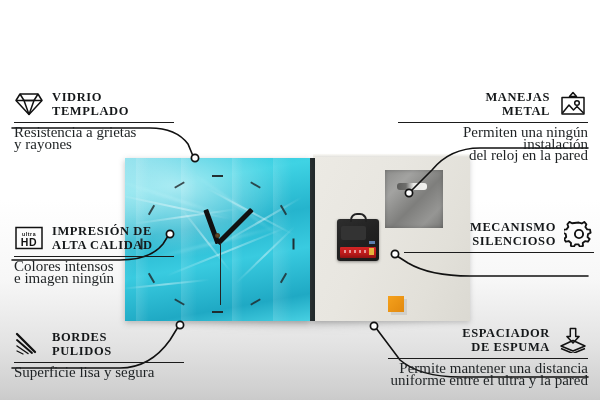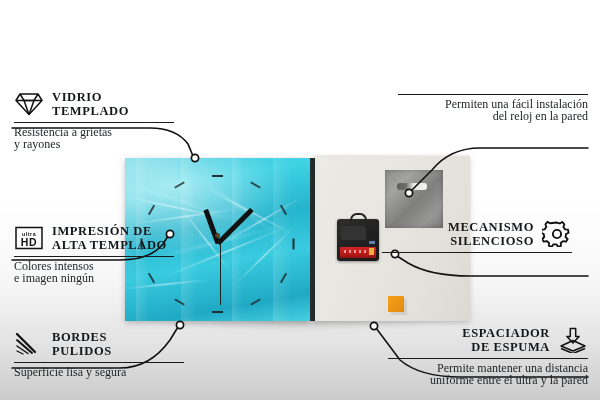--- a/index.html
+++ b/index.html
@@ -114,21 +114,21 @@
     font-weight:bold; letter-spacing:.6px; color:#15181a;
     font-size:12.5px; line-height:14px;
   }
   .feat.left .head { justify-content:flex-start; }
   .feat.right .head { justify-content:flex-end; }
   .feat .head .txt { white-space:pre-line; }
   .feat.left .head .txt { text-align:left; }
   .feat.right .head .txt { text-align:right; }
   .rule { height:1.3px; background:#1b1b1b; margin:4px 0 4px; }
   .feat .desc {
-    font-size:12px; line-height:11.5px; color:#1e2224; white-space:pre-line;
+    font-size:15px; line-height:11.5px; color:#1e2224; white-space:pre-line;
   }
   .feat.right .desc { text-align:right; }
   .icon { flex:0 0 auto; display:block; }
 </style>
 </head>
 <body>
 
 <div id="stage">
 
   <div id="product">
@@ -230,21 +230,21 @@
   </div>
 
   <div class="feat left" style="left:14px; top:176px; width:160px;">
     <div class="head">
       <svg class="icon" width="30" height="26" viewBox="0 0 30 26">
         <rect x="2" y="2.5" width="26" height="21" fill="none" stroke="#111" stroke-width="1.5"></rect>
         <text x="15" y="11" font-family="Liberation Sans, sans-serif" font-size="5.2" text-anchor="middle" fill="#111">ultra</text>
         <text x="15" y="20.5" font-family="Liberation Sans, sans-serif" font-size="10.5" font-weight="bold" text-anchor="middle" fill="#111">HD</text>
       </svg>
       <span class="txt">IMPRESIÓN DE
-ALTA TEMPLADO</span>
+ALTA CALIDAD</span>
     </div>
     <div class="rule"></div>
     <div class="desc">Colores intensos
 e imagen ningún</div>
   </div>
 
   <div class="feat left" style="left:14px; top:282px; width:170px;">
     <div class="head">
       <svg class="icon" width="30" height="26" viewBox="0 0 30 26">
         <g fill="none" stroke="#111" stroke-linecap="round">
@@ -255,26 +255,38 @@
         </g>
       </svg>
       <span class="txt">BORDES
 PULIDOS</span>
     </div>
     <div class="rule"></div>
     <div class="desc">Superficie lisa y segura</div>
   </div>
 
   <div class="feat right" style="right:12px; top:42px; width:190px;">
-    <div class="rule"></div>
-    <div class="desc">Permiten una fácil instalación
+    <div class="head">
+      <span class="txt">MANEJAS
+METAL</span>
+      <svg class="icon" width="30" height="26" viewBox="0 0 30 26">
+        <g fill="none" stroke="#111" stroke-width="1.5" stroke-linejoin="round">
+          <path d="M15,1.5 L11.5,5.5 H18.5 Z"></path>
+          <rect x="4" y="6.5" width="22" height="16.5"></rect>
+          <circle cx="19" cy="12" r="2.3"></circle>
+          <path d="M4.5,22 L11,14 L15.5,19 L19,15.5 L25.5,22"></path>
+        </g>
+      </svg>
+    </div>
+    <div class="rule"></div>
+    <div class="desc">Permiten una ningún instalación
 del reloj en la pared</div>
   </div>
 
-  <div class="feat right" style="right:28px; top:172px; width:190px;">
+  <div class="feat right" style="right:6px; top:172px; width:190px;">
     <div class="head">
       <span class="txt">MECANISMO
 SILENCIOSO</span>
       <svg class="icon" width="30" height="26" viewBox="0 0 30 26">
         <g fill="none" stroke="#111" stroke-width="1.9" stroke-linejoin="round">
           <path d="M15,2.2 l3.1,1.0 2.6,-1.6 2.2,2.5 -1.1,2.8 1.9,2.5 3.0,0.2 0.6,3.3 -2.7,1.4 -0.5,3.1 2.2,2.0 -1.8,2.8 -3.0,-0.6 -2.4,2.0 0.3,3.0 -3.2,0.9 -1.6,-2.6 -3.1,0 -1.7,2.6 -3.1,-1.0 0.2,-3.0 -2.4,-2.0 -3.0,0.7 -1.8,-2.8 2.2,-2.1 -0.5,-3.1 -2.7,-1.3 0.5,-3.3 3.0,-0.3 1.9,-2.5 -1.0,-2.8 2.2,-2.5 2.6,1.5 Z" transform="translate(0.4,-0.6) scale(0.96)"></path>
           <circle cx="15" cy="13" r="4.1"></circle>
         </g>
       </svg>
     </div>

